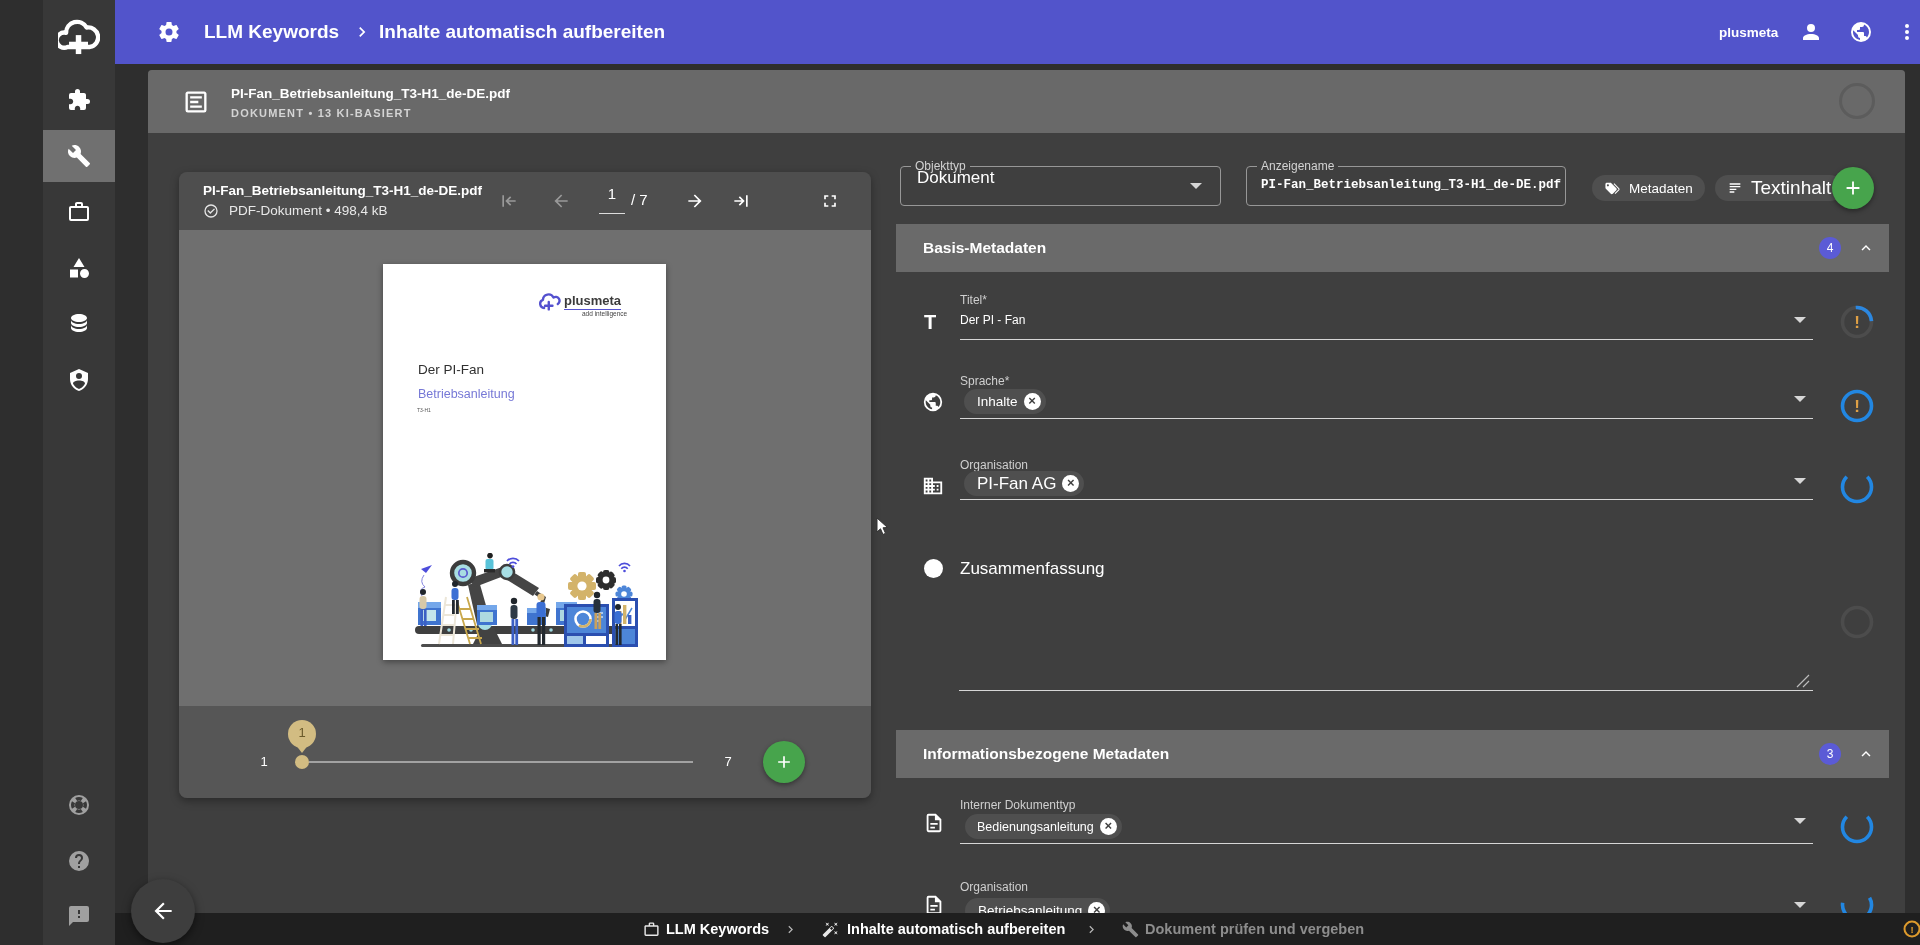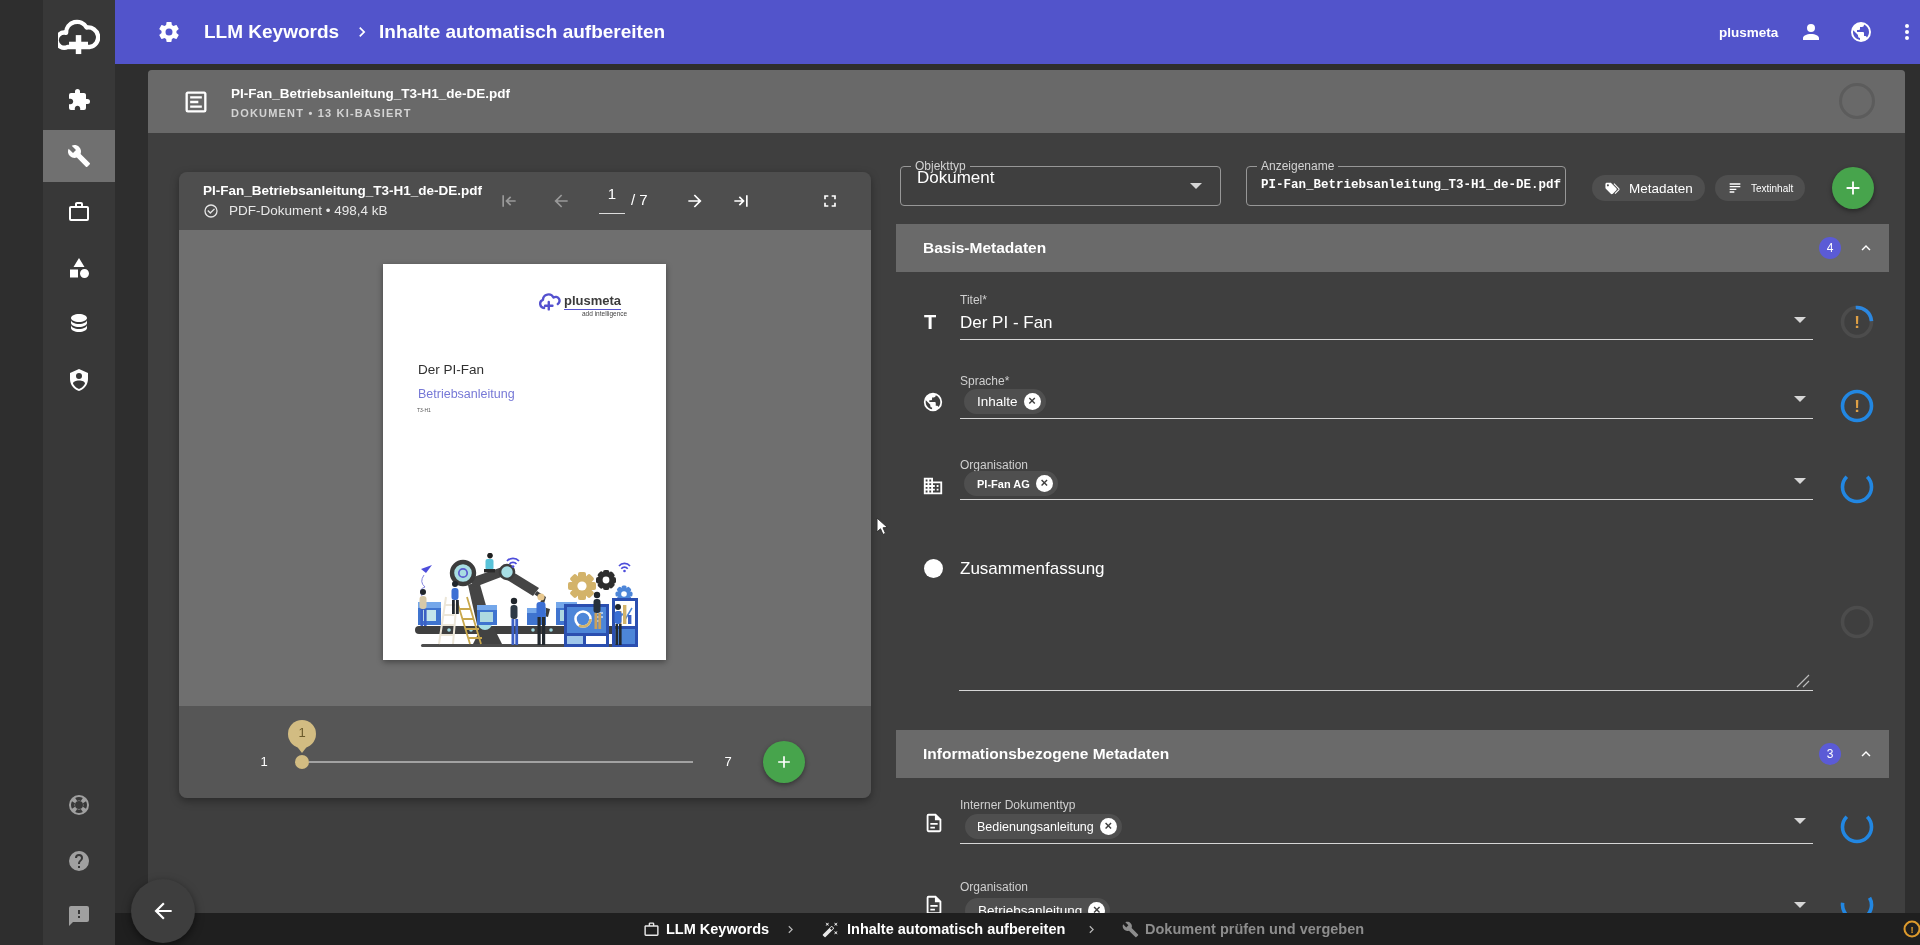--- a/index.html
+++ b/index.html
@@ -30,21 +30,21 @@
 #page { position:absolute; left:204px; top:34px; width:283px; height:396px; background:#fff; box-shadow:0 2px 6px rgba(0,0,0,.4); }
 
 
 .olbox { position:absolute; height:40px; border:1px solid #979797; border-radius:4px; }
 .ollabel { position:absolute; top:-8px; font-size:12px; color:#d2d2d2; background:#3f3f3f; padding:0 4px; line-height:15px; }
 .sechead { position:absolute; left:748px; width:993px; height:48px; background:#6a6a6a; color:#fff; }
 .chip { position:absolute; height:26px; border-radius:13px; background:#4f4f4f; color:#fff; display:flex; align-items:center; white-space:nowrap; }
 .fchip { position:absolute; height:25px; border-radius:13px; background:#4f4f4f; color:#fff; display:flex; align-items:center; white-space:nowrap; padding-right:5px; }
 .xcirc { width:17px; height:17px; border-radius:50%; background:#fff; position:relative; flex:none; }
 .label { position:absolute; font-size:12px; color:#cfcfcf; }
-.value { position:absolute; font-size:17px; color:#fff; }
+.value { position:absolute; font-size:12px; color:#fff; }
 .uline { position:absolute; height:1px; background:#d6d6d6; }
 .caret { position:absolute; width:0; height:0; border-left:6px solid transparent; border-right:6px solid transparent; border-top:6px solid #d6d6d6; }
 
 
 #bottombar { left:72px; top:913px; width:1831px; height:32px; background:#1f1f1f; }
 #backfab { left:88px; top:879px; width:64px; height:64px; border-radius:50%; background:#3e3e3e; box-shadow:0 3px 8px rgba(0,0,0,.5); }
 
 
 #sbar { left:1903px; top:0; width:17px; height:945px; background:#efefef; }
 #sthumb { position:absolute; left:2px; top:85px; width:13px; height:325px; background:#c2c2c2; border-radius:6px; }
@@ -290,21 +290,21 @@
       <div class="chip" style="left:1444px;top:105px;padding-right:12px;">
         <svg style="margin-left:12px;color:#fff" width="17" height="17" viewBox="0 0 24 24" fill="currentColor">
             <path d="M5.5,9A1.5,1.5 0 0,0 7,7.5A1.5,1.5 0 0,0 5.5,6A1.5,1.5 0 0,0 4,7.5A1.5,1.5 0 0,0 5.5,9M17.41,11.58C17.77,11.94 18,12.44 18,13C18,13.55 17.78,14.05 17.41,14.41L12.41,19.41C12.05,19.77 11.55,20 11,20C10.45,20 9.95,19.78 9.58,19.41L2.59,12.42C2.22,12.05 2,11.55 2,11V6C2,4.89 2.89,4 4,4H9C9.55,4 10.05,4.22 10.41,4.58L17.41,11.58M13.54,5.71L14.54,4.71L21.41,11.58C21.78,11.94 22,12.45 22,13C22,13.55 21.78,14.05 21.42,14.41L16.04,19.79L15.04,18.79L20.75,13L13.54,5.71Z"></path>
           </svg>
         <span style="margin-left:8px;font-size:13.5px;">Metadaten</span>
       </div>
       <div class="chip" style="left:1567px;top:105px;padding-right:12px;">
         <svg style="margin-left:12px;color:#fff" width="16" height="16" viewBox="0 0 24 24" fill="currentColor">
             <path d="M4,5H20V7H4V5M4,9H20V11H4V9M4,13H14V15H4V13M4,17H11V19H4V17Z"></path>
           </svg>
-        <span style="margin-left:8px;font-size:10px;">Textinhalt</span>
+        <span style="margin-left:8px;font-size:19px;">Textinhalt</span>
       </div>
 
       <div class="abs" style="left:1684px;top:97px;width:42px;height:42px;border-radius:50%;background:#47a44c;box-shadow:0 2px 5px rgba(0,0,0,.4);"></div>
       <svg class="abs" style="left:1694px;top:107px;color:#fff" width="22" height="22" viewBox="0 0 24 24" fill="currentColor">
           <path d="M19,13H13V19H11V13H5V11H11V5H13V11H19V13Z"></path>
         </svg>
 
       <div class="sechead" style="top:154px;">
         <div class="abs" style="left:27px;top:15px;font-size:15.5px;font-weight:bold;">Basis-Metadaten</div>
         <div class="abs" style="left:923px;top:13px;width:22px;height:22px;border-radius:50%;background:#5b5bd6;text-align:center;line-height:22px;font-size:12px;">4</div>
@@ -339,21 +339,21 @@
       <svg class="abs" style="left:1691px;top:318px" width="36" height="36" viewBox="0 0 36 36">
         <circle cx="18" cy="18" r="14.5" fill="none" stroke="#2287e2" stroke-width="3.6"></circle>
         <text x="18" y="24" text-anchor="middle" font-size="17" font-weight="bold" fill="#dfa045">!</text>
       </svg>
 
       <svg class="abs" style="left:774px;top:405px;color:#fff" width="22" height="22" viewBox="0 0 24 24" fill="currentColor">
           <path d="M18,15H16V17H18M18,11H16V13H18M20,19H12V17H14V15H12V13H14V11H12V9H20M10,7H8V5H10M10,11H8V9H10M10,15H8V13H10M10,19H8V17H10M6,7H4V5H6M6,11H4V9H6M6,15H4V13H6M6,19H4V17H6M12,7V3H2V21H22V7H12Z"></path>
         </svg>
       <div class="label" style="left:812px;top:388px;">Organisation</div>
       <div class="fchip" style="left:816px;top:401px;">
-        <span style="margin-left:13px;font-size:11px;font-weight:bold;">PI-Fan AG</span>
+        <span style="margin-left:13px;font-size:17px;">PI-Fan AG</span>
         <div class="xcirc" style="margin-left:6px;">
             <span style="position:absolute;left:0;top:0;width:17px;text-align:center;line-height:16px;font-size:13px;color:#3f3f3f;font-weight:bold;">×</span>
           </div>
       </div>
       <div class="uline" style="left:812px;top:429px;width:853px;"></div>
       <div class="caret" style="left:1646px;top:408px;"></div>
       <svg class="abs" style="left:1691px;top:399px" width="36" height="36" viewBox="0 0 36 36">
         <circle cx="18" cy="18" r="14.5" fill="none" stroke="#2287e2" stroke-width="3.6" stroke-dasharray="68 23.1" transform="rotate(-45 18 18)"></circle>
       </svg>
 

